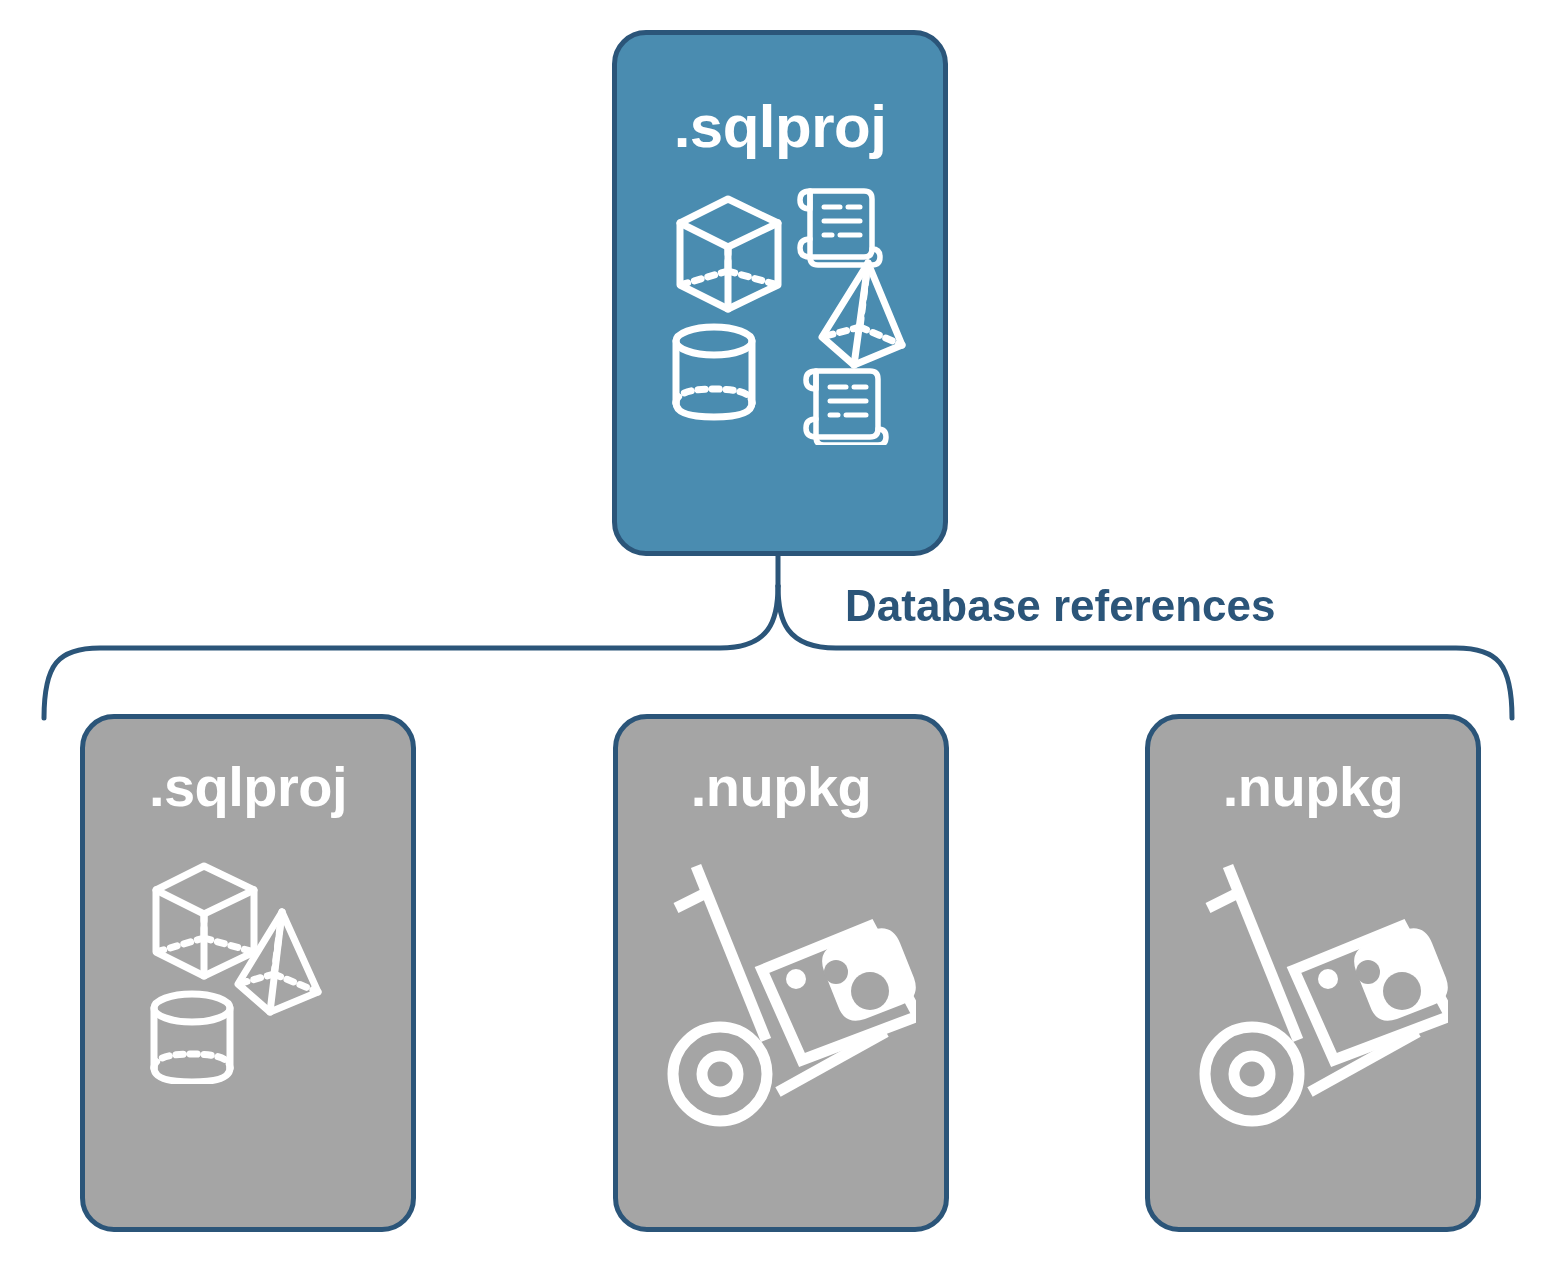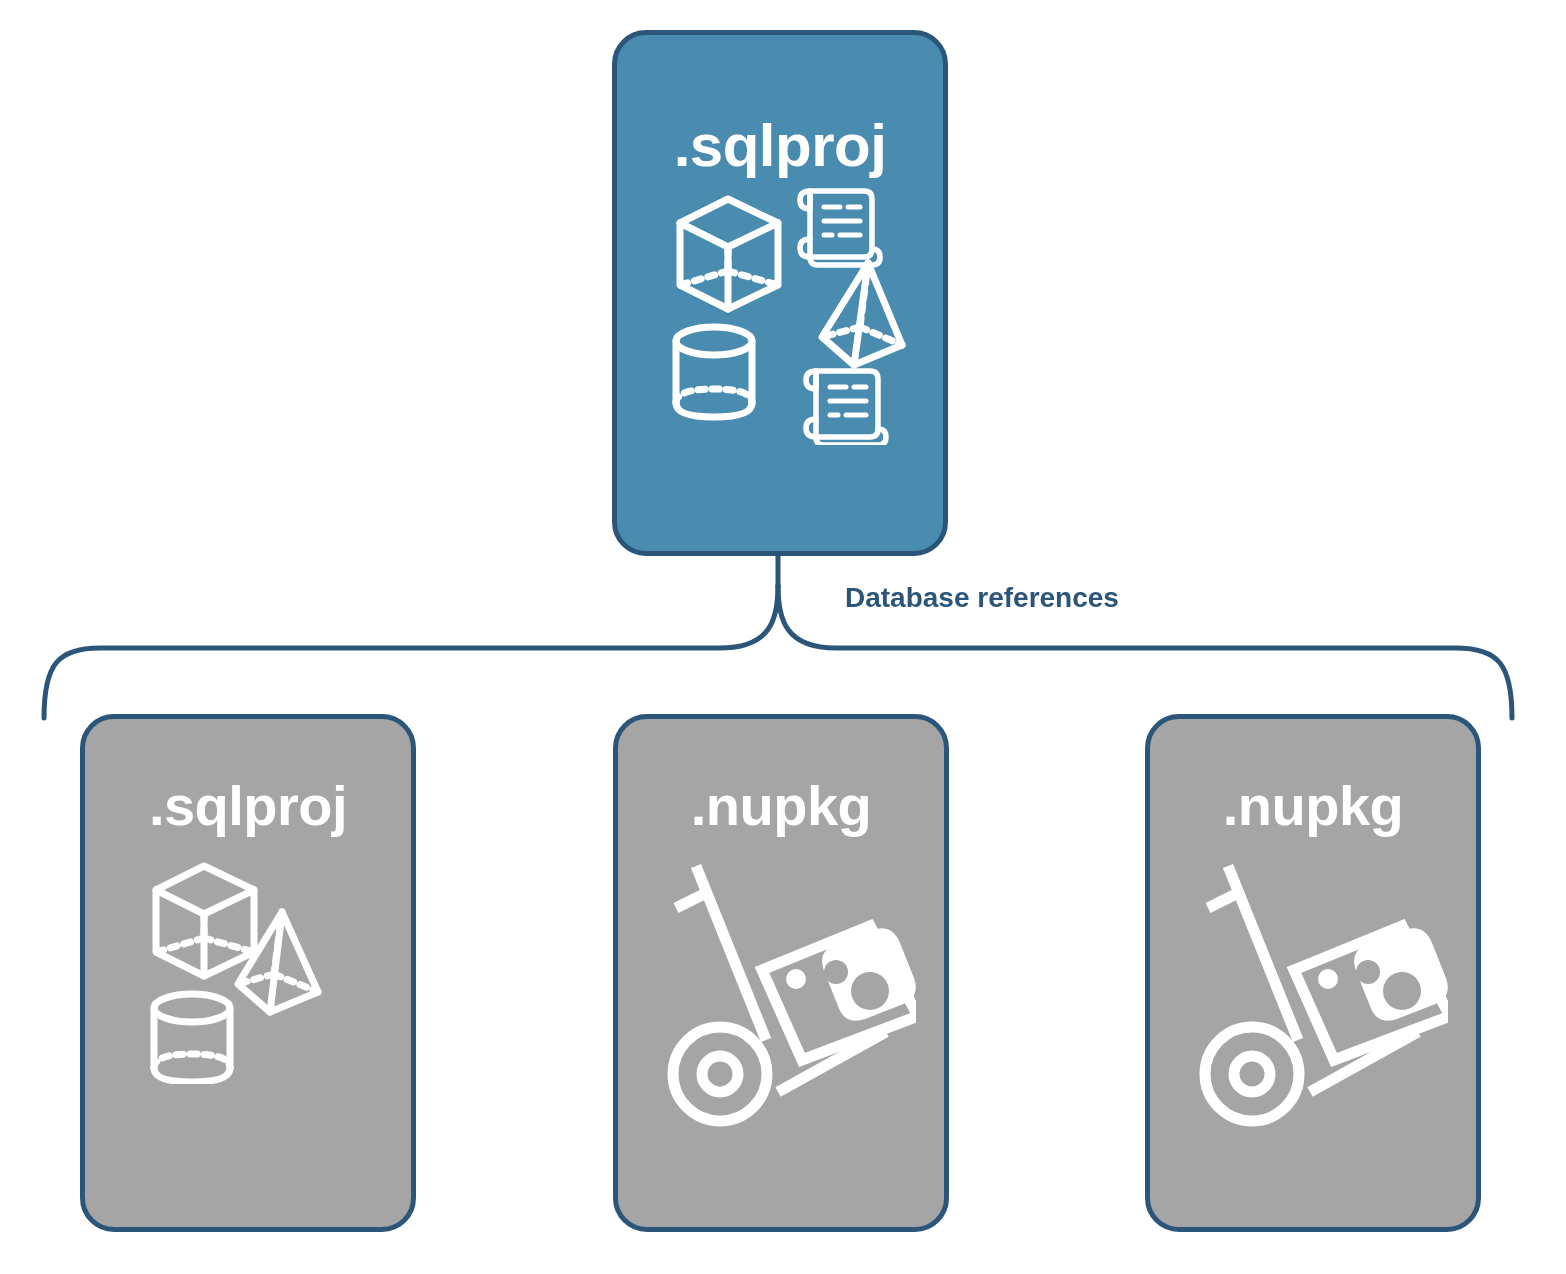--- a/index.html
+++ b/index.html
@@ -32,21 +32,20 @@
   .card-title {
     position: absolute;
     left: 0;
     right: 0;
     text-align: center;
     color: #ffffff;
     font-weight: bold;
     letter-spacing: -0.5px;
     line-height: 1;
     user-select: none;
-    margin-top: 19px;
   }
 
   .card-icons {
     position: absolute;
     left: 0;
     right: 0;
   }
   .card-icons svg { display: block; margin: 0 auto; }
 
   
@@ -141,21 +140,21 @@
     <path d="M778 586
              C778 620, 770 648, 720 648
              L100 648
              C58 648, 44 664, 44 718" fill="none" stroke="#2b5579" stroke-width="5" stroke-linecap="round" stroke-linejoin="round"></path>
     <path d="M778 586
              C778 620, 786 648, 836 648
              L1456 648
              C1498 648, 1512 664, 1512 718" fill="none" stroke="#2b5579" stroke-width="5" stroke-linecap="round" stroke-linejoin="round"></path>
   </svg>
 
-  <div class="brace-label" style="left:845px; top:584px; font-size:28px;text-align:center;">Database references</div>
+  <div class="brace-label" style="left:845px; top:584px; font-size:44px;text-align:center;">Database references</div>
 
   <div class="card gray" style="left:80px; top:714px; width:336px; height:518px;">
 
     <div class="card-title" style="top:40px; font-size:56px;">.sqlproj</div>
 
     <div class="card-icons" style="top:125px;">
       <svg width="240" height="240" viewBox="0 0 240 240" fill="none" stroke="#ffffff" stroke-width="7" stroke-linecap="round" stroke-linejoin="round">
 
         <g>
           <path d="M28 46 L76 22 L126 46 L126 108 L76 132 L28 108 Z"></path>

